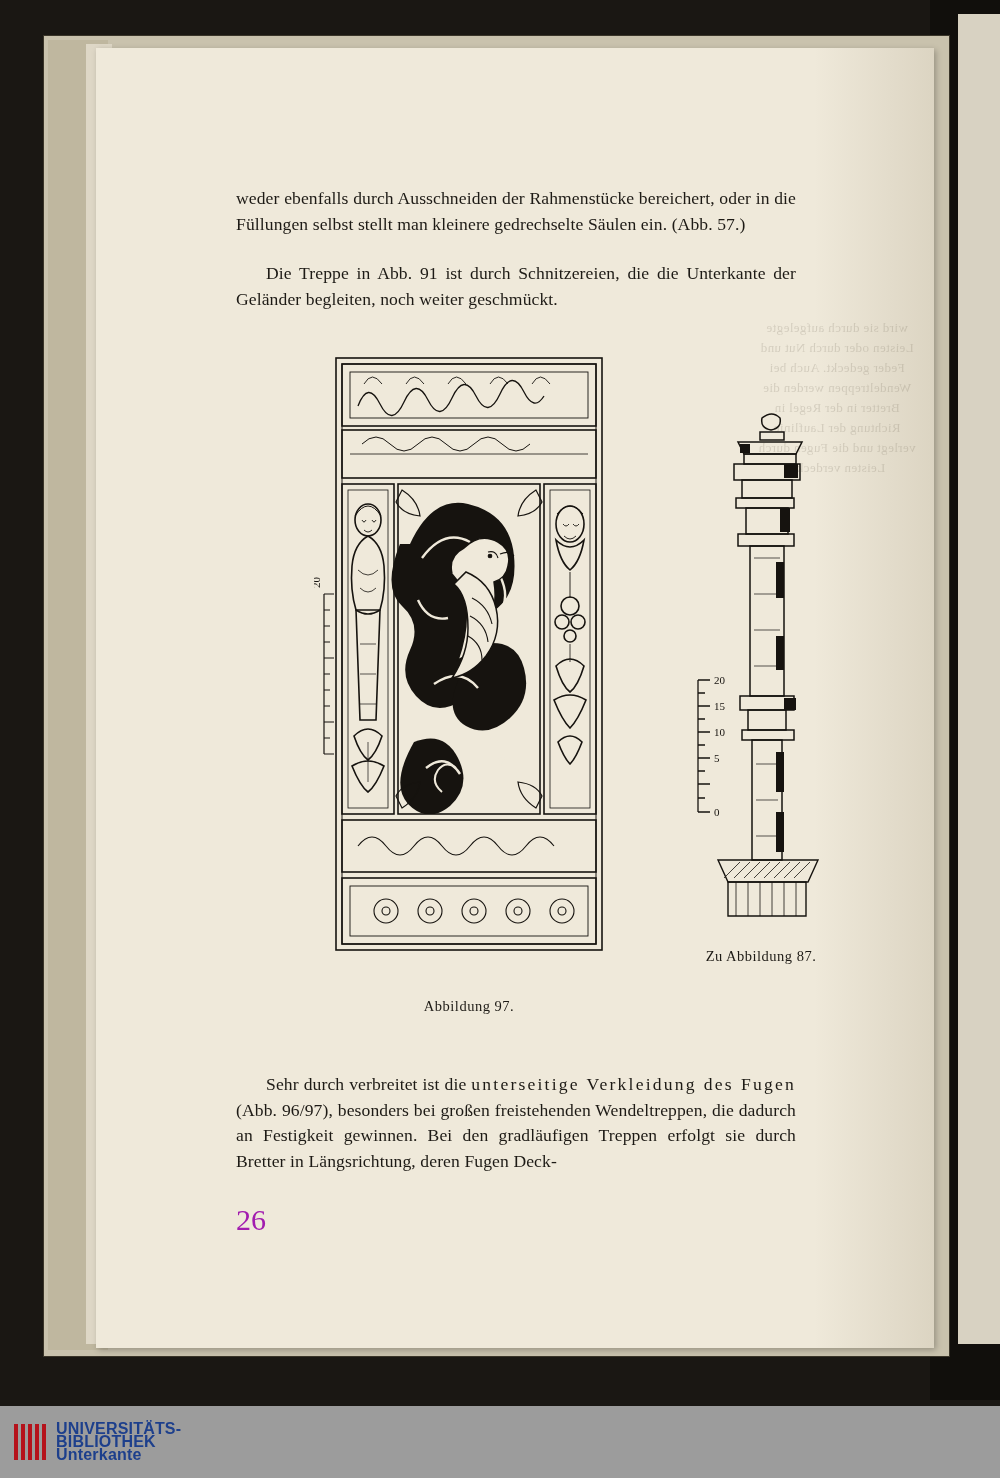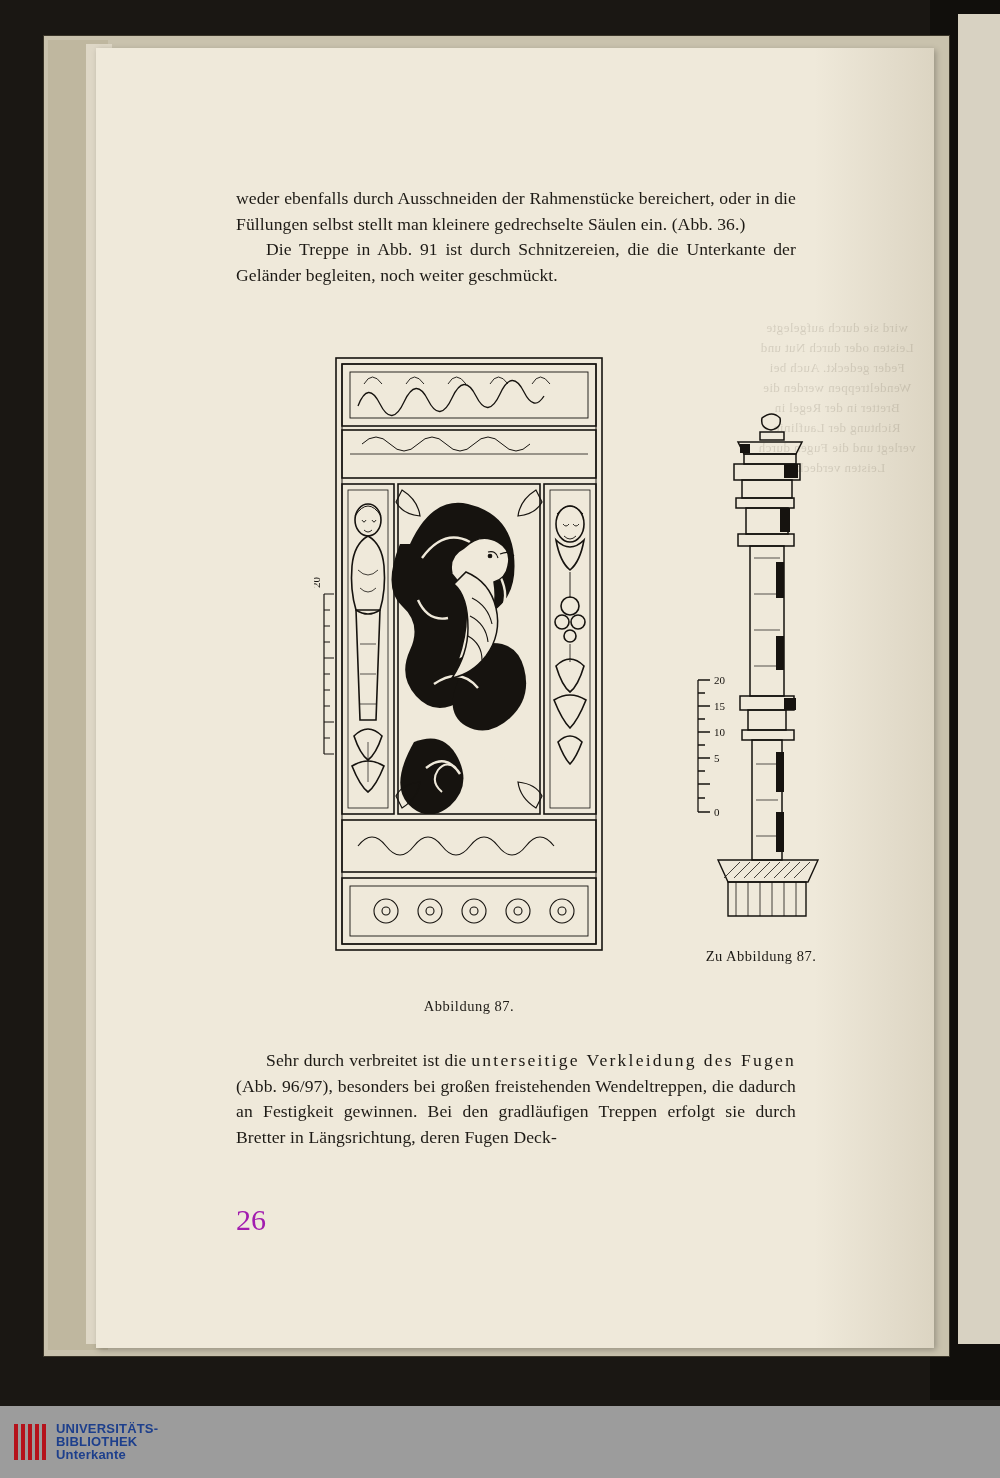--- a/index.html
+++ b/index.html
@@ -111,21 +111,21 @@
     width: 560px;
     color: #1d1a15;
   }
   .para {
     font-size: 17.6px;
     line-height: 25.5px;
     text-align: justify;
     margin: 0;
     letter-spacing: 0.1px;
   }
-  .para.indent { text-indent: 30px; }
+  .para.indent { text-indent: 30px; margin-top: 24px; }
   .spaced { letter-spacing: 2.2px; }
 
   .top-text { top: 138px; }
   .bottom-text { top: 1000px; }
 
   .page-number {
     position: absolute;
     left: 140px;
     top: 1155px;
     font-size: 30px;
@@ -181,21 +181,21 @@
     display: block;
     width: 4px;
     height: 36px;
     background: #b5121b;
   }
   .footer-text {
     position: absolute;
     left: 56px;
     top: 16px;
     font-family: "Liberation Sans", sans-serif;
-    font-size: 13px;
+    font-size: 16px;
     font-weight: bold;
     line-height: 13px;
     color: #1d3f8c;
     letter-spacing: 0.2px;
   }
 </style>
 </head>
 <body>
 
 <div class="scan-bg"></div>
@@ -204,21 +204,21 @@
 
 <div class="book-block"></div>
 <div class="page-stack-a"></div>
 <div class="page-stack-b"></div>
 
 <div class="page">
 
   <div class="bleed">wird sie durch aufgelegte Leisten oder durch Nut und Feder gedeckt. Auch bei Wendeltreppen werden die Bretter in der Regel in Richtung der Lauflinie verlegt und die Fugen durch Leisten verdeckt.</div>
 
   <div class="textcol top-text">
-    <p class="para">weder ebenfalls durch Ausschneiden der Rahmenstücke bereichert, oder in die Füllungen selbst stellt man kleinere gedrechselte Säulen ein. (Abb. 36.)</p>
+    <p class="para">weder ebenfalls durch Ausschneiden der Rahmenstücke bereichert, oder in die Füllungen selbst stellt man kleinere gedrechselte Säulen ein. (Abb. 57.)</p>
     <p class="para indent">Die Treppe in Abb. 91 ist durch Schnitzereien, die die Unterkante der Geländer begleiten, noch weiter geschmückt.</p>
   </div>
 
   <div class="fig-main">
     <svg viewBox="0 0 310 620" width="310" height="620" aria-hidden="true">
       <defs>
         <clipPath id="panelclip">
             <rect x="60" y="140" width="180" height="330"></rect>
           </clipPath>
       </defs>
@@ -337,21 +337,21 @@
         </g>
       </g>
 
       <g stroke="#16130f" stroke-width="1.2" fill="none">
         <path d="M10 250 v160"></path>
         <path d="M10 250 h10 M10 266 h6 M10 282 h6 M10 298 h6 M10 314 h10 M10 330 h6 M10 346 h6 M10 362 h6 M10 378 h10 M10 394 h6 M10 410 h10"></path>
       </g>
       <text x="6" y="244" font-family="Liberation Serif, serif" font-size="11" fill="#16130f" transform="rotate(-90 6 244)">20</text>
     </svg>
   </div>
-  <div class="cap cap-main">Abbildung 87.</div>
+  <div class="cap cap-main">Abbildung 97.</div>
 
   <div class="fig-side">
     <svg viewBox="0 0 160 520" width="160" height="520" aria-hidden="true">
       <g fill="none" stroke="#16130f" stroke-width="1.5">
 
         <path d="M86 10 q10 -8 18 0 q2 10 -9 12 q-11 -2 -9 -12 z"></path>
         <path d="M84 24 h24 v8 h-24 z"></path>
 
         <path d="M62 34 h64 l-6 12 h-52 z"></path>
         <path d="M68 46 h52 v10 h-52 z"></path>

